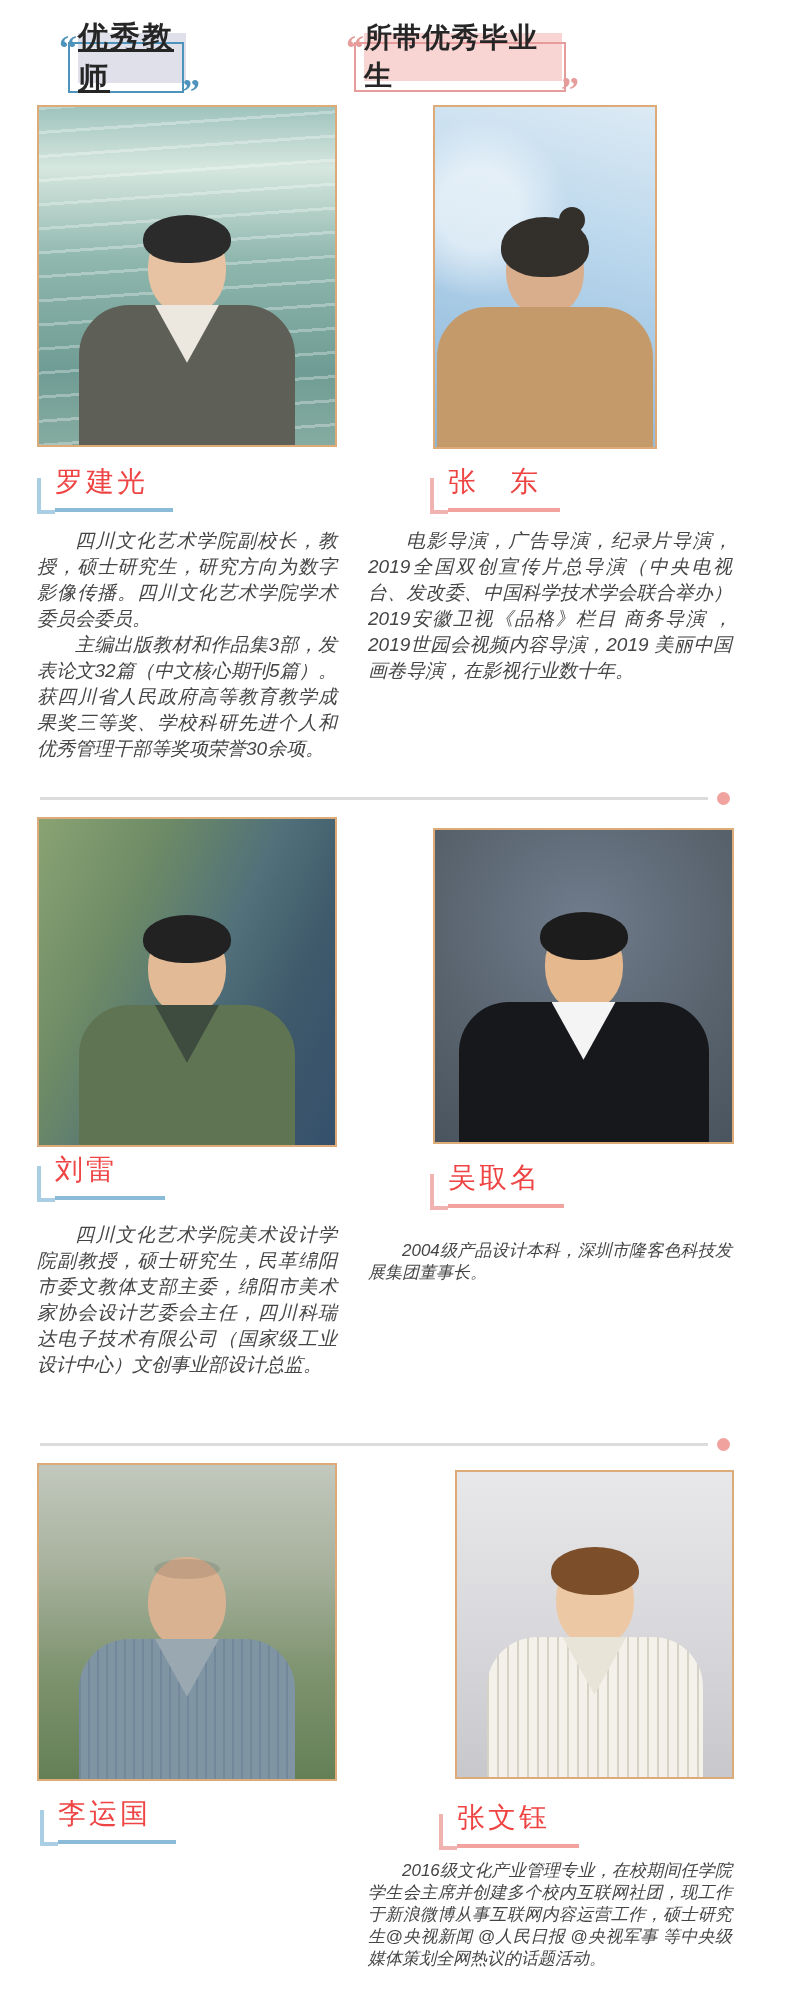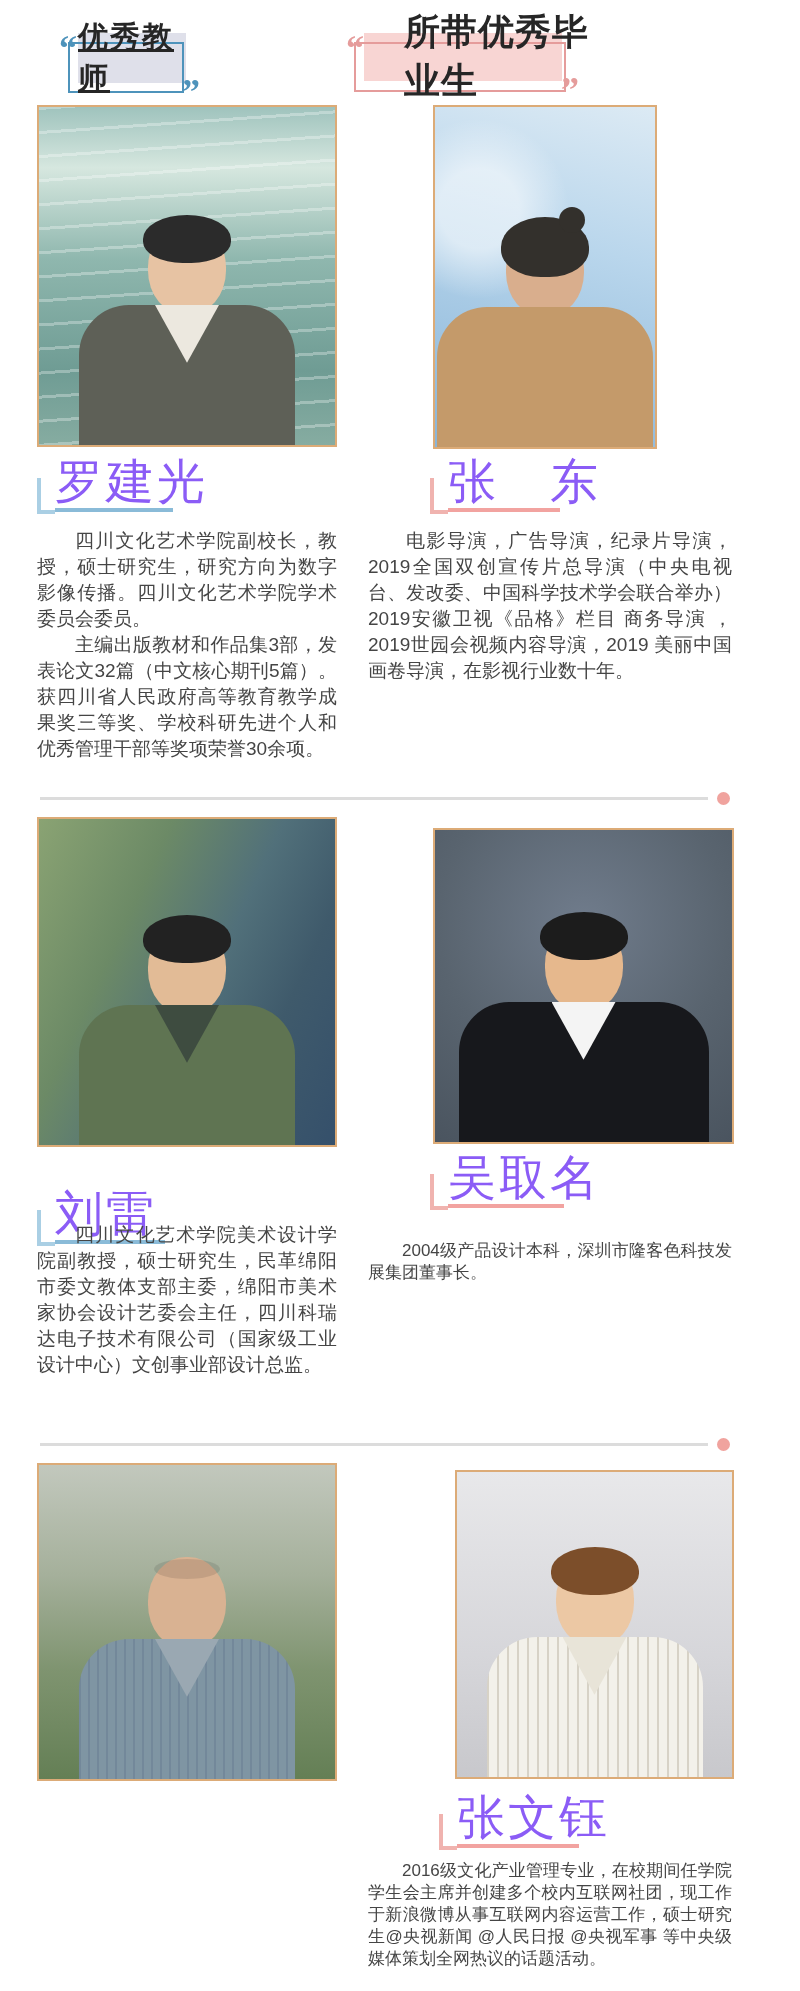--- a/index.html
+++ b/index.html
@@ -44,28 +44,28 @@
   .scene-grassland .fig-hair{top:2px;left:6px;width:66px;height:20px;border-radius:50%;}
   .scene-grassland .fig-body{background:repeating-linear-gradient(90deg,#73889a 0 2px,var(--coat) 2px 9px);}
   .scene-studio-light{--skin:#ecc8a4;--hair:#7c4e2a;--coat:#f3f1ea;--shirt:#e8e4d8;
       background:linear-gradient(180deg,#e8e8ea 0%,#d6d6da 60%,#c8c8cc 100%);}
   .scene-studio-light .fig-body{background:repeating-linear-gradient(90deg,#d7d2c6 0 2px,var(--coat) 2px 10px);}
 
   
   .name-row{position:absolute;}
   .bracket{position:absolute;left:-18px;bottom:-2px;width:14px;height:32px;
            border-left:4px solid var(--bc);border-bottom:4px solid var(--bc);}
-  .person-name{font-size:48px;line-height:44px;color:#8b5cf6;letter-spacing:3px;white-space:pre;}
+  .person-name{font-size:28px;line-height:44px;color:#ef4444;letter-spacing:3px;white-space:pre;}
   .name-underline{height:4px;margin-top:4px;background:var(--uc);}
   .blue-name{--bc:#aacfe4;--uc:#8abbd8;}
   .pink-name{--bc:#f0b3af;--uc:#f2a3a0;}
 
   
   .bio{position:absolute;text-align:justify;color:#454545;}
-  .bio p{margin:0;text-indent:2em;}
+  .bio p{margin:0;text-indent:2em;font-style:italic;}
   .bio-lg p{font-size:19px;line-height:26px;}
   .bio-md p{font-size:18px;line-height:24px;}
   .bio-sm p{font-size:17px;line-height:22px;}
 
   
   .divider{position:absolute;height:13px;}
   .divider-line{position:absolute;left:0;right:22px;top:5px;height:3px;background:#dcdcdc;}
   .divider-dot{position:absolute;right:0;top:0;width:13px;height:13px;border-radius:50%;background:#f0a39e;}
 </style>
 </head>
@@ -78,21 +78,21 @@
     <div class="badge-frame" style="left:5px;top:12px;width:112px;height:47px;"></div>
     <span class="badge-quote" style="left:-4px;top:0;">“</span>
     <div class="badge-label" style="left:15px;top:3px;width:108px;height:50px;font-size:30px;letter-spacing:2px;text-decoration:underline;">优秀教师</div>
     <span class="badge-quote" style="right:-3px;top:44px;">”</span>
   </div>
 
   <div class="badge" style="left:350px;top:30px;width:226px;height:68px;--acc:#e59c9b;--fill:#f8d5d3;">
     <div class="badge-fill" style="left:14px;top:3px;width:198px;height:48px;"></div>
     <div class="badge-frame" style="left:4px;top:12px;width:208px;height:46px;"></div>
     <span class="badge-quote" style="left:-4px;top:0;">“</span>
-    <div class="badge-label" style="left:14px;top:3px;width:198px;height:48px;font-size:36px;letter-spacing:1px;padding-left:40px;">所带优秀毕业生</div>
+    <div class="badge-label" style="left:14px;top:3px;width:198px;height:48px;font-size:28px;letter-spacing:1px;">所带优秀毕业生</div>
     <span class="badge-quote" style="right:-3px;top:42px;">”</span>
   </div>
 
   <div class="photo scene-sea" style="left:37px;top:105px;width:296px;height:338px;">
     <div class="fig">
       <div class="fig-head">
           <div class="fig-hair"></div>
         </div>
       <div class="fig-body">
           <div class="fig-shirt"></div>
@@ -134,21 +134,21 @@
   <div class="photo scene-mountain" style="left:37px;top:817px;width:296px;height:326px;">
     <div class="fig">
       <div class="fig-head">
           <div class="fig-hair"></div>
         </div>
       <div class="fig-body">
           <div class="fig-shirt"></div>
         </div>
     </div>
   </div>
-  <div class="name-row blue-name" style="left:55px;top:1192px;">
+  <div class="name-row blue-name" style="left:55px;top:1148px;">
     <span class="bracket"></span>
     <span class="person-name">刘雷</span>
     <div class="name-underline" style="width:110px;"></div>
   </div>
   <div class="bio bio-lg" style="left:37px;top:1222px;width:300px;">
     <p>四川文化艺术学院美术设计学院副教授，硕士研究生，民革绵阳市委文教体支部主委，绵阳市美术家协会设计艺委会主任，四川科瑞达电子技术有限公司（国家级工业设计中心）文创事业部设计总监。</p>
   </div>
 
   <div class="photo scene-studio-dark" style="left:433px;top:828px;width:297px;height:312px;">
     <div class="fig">
@@ -177,20 +177,25 @@
   <div class="photo scene-grassland" style="left:37px;top:1463px;width:296px;height:314px;">
     <div class="fig">
       <div class="fig-head">
           <div class="fig-hair"></div>
         </div>
       <div class="fig-body">
           <div class="fig-shirt"></div>
         </div>
     </div>
   </div>
+  <div class="name-row blue-name" style="left:58px;top:1792px;">
+    <span class="bracket"></span>
+    <span class="person-name">李运国</span>
+    <div class="name-underline" style="width:118px;"></div>
+  </div>
 
   <div class="photo scene-studio-light" style="left:455px;top:1470px;width:275px;height:305px;">
     <div class="fig">
       <div class="fig-head">
           <div class="fig-hair"></div>
         </div>
       <div class="fig-body">
           <div class="fig-shirt"></div>
         </div>
     </div>

